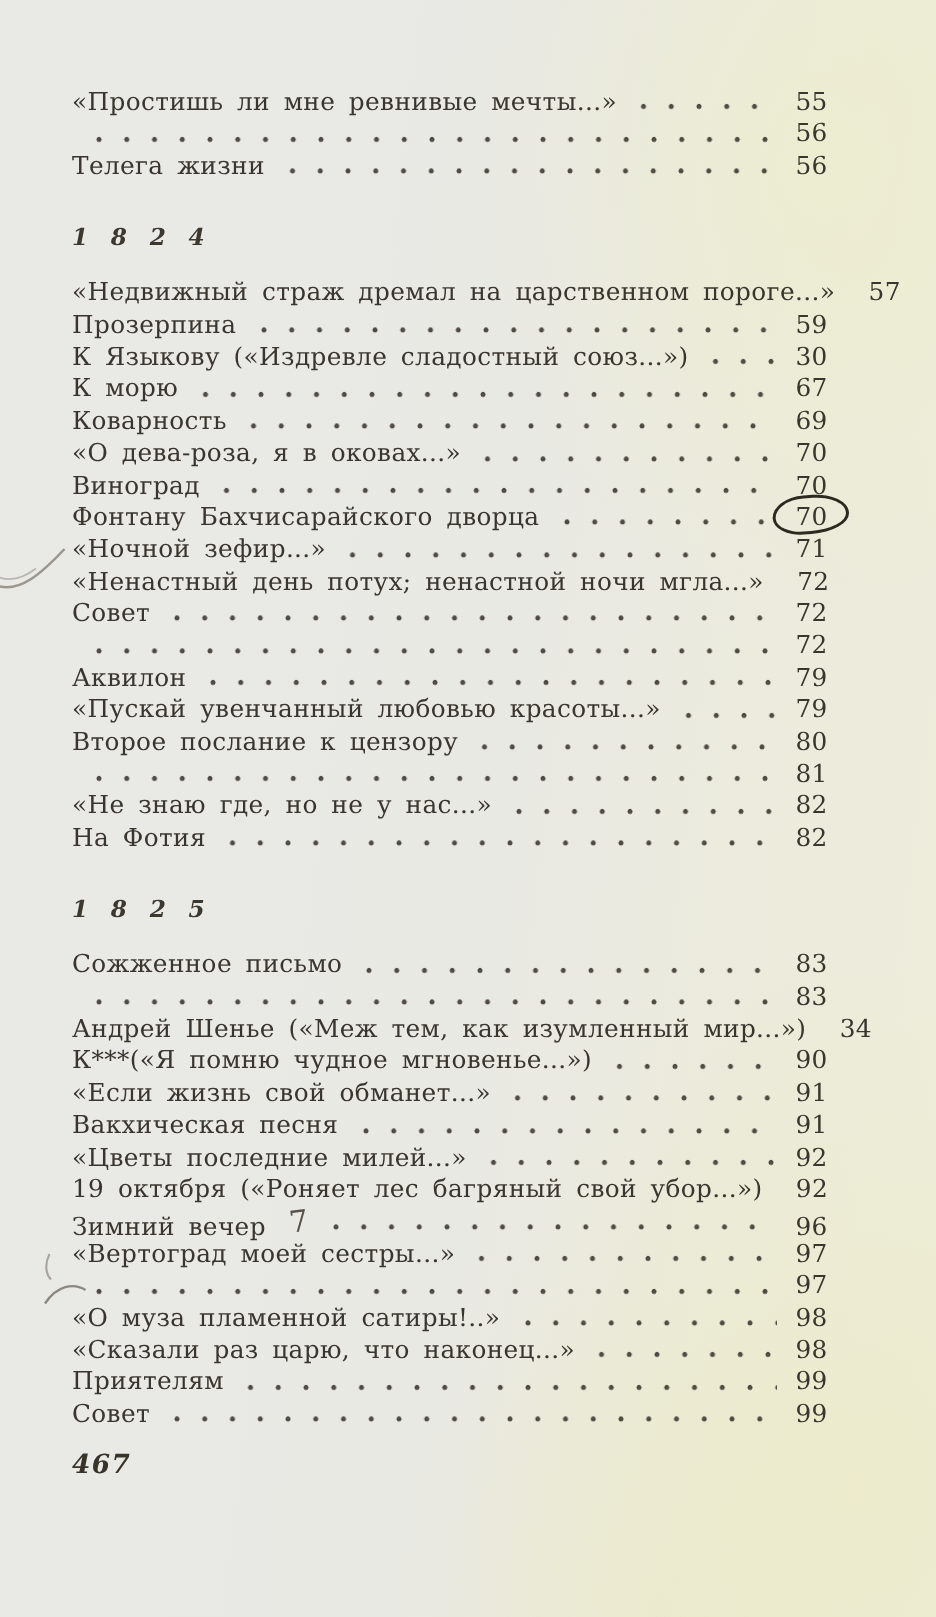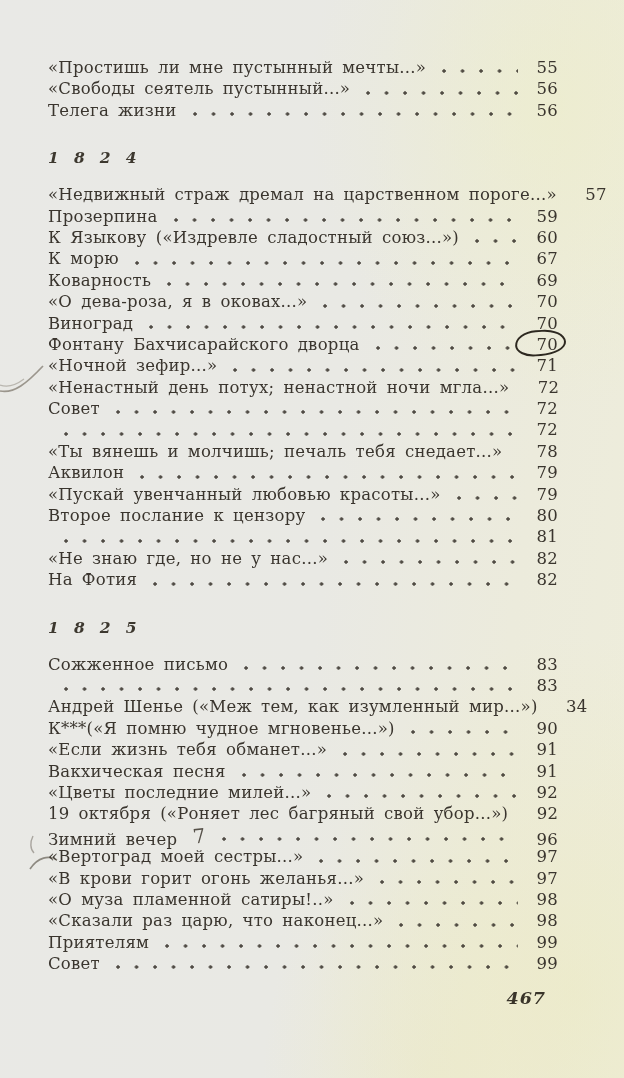--- a/index.html
+++ b/index.html
@@ -42,21 +42,21 @@
     margin-left: 10px;
     background-image: radial-gradient(circle at 2px 3px, rgba(58,53,46,0.88) 1.45px, rgba(58,53,46,0) 1.9px);
     background-size: 18.5px 7px;
     background-repeat: repeat-x;
     background-position: 6px calc(100% - 4px);
   }
   .num {
     flex: 0 0 auto;
     position: relative;
     min-width: 34px;
-    text-align: right;
+    text-align: center;
     font-size: 16.5px;
     margin-left: 6px;
   }
   .num.circled::after {
     content: "";
     position: absolute;
     left: -9px; right: -8px; top: -4.5px; bottom: -2.5px;
     border: 2.3px solid #2d2820;
     border-radius: 48% 52% 58% 44% / 62% 58% 55% 52%;
     transform: rotate(-4deg);
@@ -77,21 +77,21 @@
     display: inline-block;
     margin-left: 16px;
     font-size: 20px;
     color: #57524a;
     transform: rotate(-7deg) translateY(-2px);
   }
   .footer {
     position: relative;
     z-index: 2;
     margin-top: 13px;
-    text-align: right;
+    text-align: left;
     font-style: italic;
     font-weight: bold;
     font-size: 17.5px;
     letter-spacing: 1px;
     color: #393429;
     padding-right: 12px;
   }
   .pencil {
     position: absolute;
     inset: 0;
@@ -109,28 +109,27 @@
     <path d="M0,385 C8,388 16,385 24,379" fill="none" stroke="#9a958b" stroke-width="1.2" opacity="0.6"></path>
     <path d="M30,869 C38,857 49,855 57,860" fill="none" stroke="#7d786e" stroke-width="1.6" opacity="0.85"></path>
     <path d="M33,836 C30,842 30,849 34,853" fill="none" stroke="#8d8880" stroke-width="1.4" opacity="0.7"></path>
   </svg>
 
   <main class="toc" id="toc">
   <section class="toc-section">
 
     <div class="entries">
   <div class="row">
-    <span class="title">«Простишь ли мне пустынный мечты...»</span>
+    <span class="title">«Простишь ли мне ревнивые мечты...»</span>
 
     <span class="leader"></span>
     <span class="num">55</span>
   </div>
 
   <div class="row">
-    <span class="title">«Свободы сеятель пустынный...»</span>
 
     <span class="leader"></span>
     <span class="num">56</span>
   </div>
 
   <div class="row">
     <span class="title">Телега жизни</span>
 
     <span class="leader"></span>
     <span class="num">56</span>
@@ -154,21 +153,21 @@
     <span class="title">Прозерпина</span>
 
     <span class="leader"></span>
     <span class="num">59</span>
   </div>
 
   <div class="row">
     <span class="title">К Языкову («Издревле сладостный союз...»)</span>
 
     <span class="leader"></span>
-    <span class="num">60</span>
+    <span class="num">30</span>
   </div>
 
 
   <div class="row">
     <span class="title">К морю</span>
 
     <span class="leader"></span>
     <span class="num">67</span>
   </div>
 
@@ -220,26 +219,20 @@
     <span class="leader"></span>
     <span class="num">72</span>
   </div>
 
   <div class="row">
 
     <span class="leader"></span>
     <span class="num">72</span>
   </div>
 
-  <div class="row">
-    <span class="title">«Ты вянешь и молчишь; печаль тебя снедает...»</span>
-
-    <span class="leader"></span>
-    <span class="num">78</span>
-  </div>
 
   <div class="row">
     <span class="title">Аквилон</span>
 
     <span class="leader"></span>
     <span class="num">79</span>
   </div>
 
   <div class="row">
     <span class="title">«Пускай увенчанный любовью красоты...»</span>
@@ -303,21 +296,21 @@
   </div>
 
   <div class="row">
     <span class="title">К***(«Я помню чудное мгновенье...»)</span>
 
     <span class="leader"></span>
     <span class="num">90</span>
   </div>
 
   <div class="row">
-    <span class="title">«Если жизнь тебя обманет...»</span>
+    <span class="title">«Если жизнь свой обманет...»</span>
 
     <span class="leader"></span>
     <span class="num">91</span>
   </div>
 
   <div class="row">
     <span class="title">Вакхическая песня</span>
 
     <span class="leader"></span>
     <span class="num">91</span>
@@ -345,21 +338,20 @@
   </div>
 
   <div class="row">
     <span class="title">«Вертоград моей сестры...»</span>
 
     <span class="leader"></span>
     <span class="num">97</span>
   </div>
 
   <div class="row">
-    <span class="title">«В крови горит огонь желанья...»</span>
 
     <span class="leader"></span>
     <span class="num">97</span>
   </div>
 
   <div class="row">
     <span class="title">«О муза пламенной сатиры!..»</span>
 
     <span class="leader"></span>
     <span class="num">98</span>

